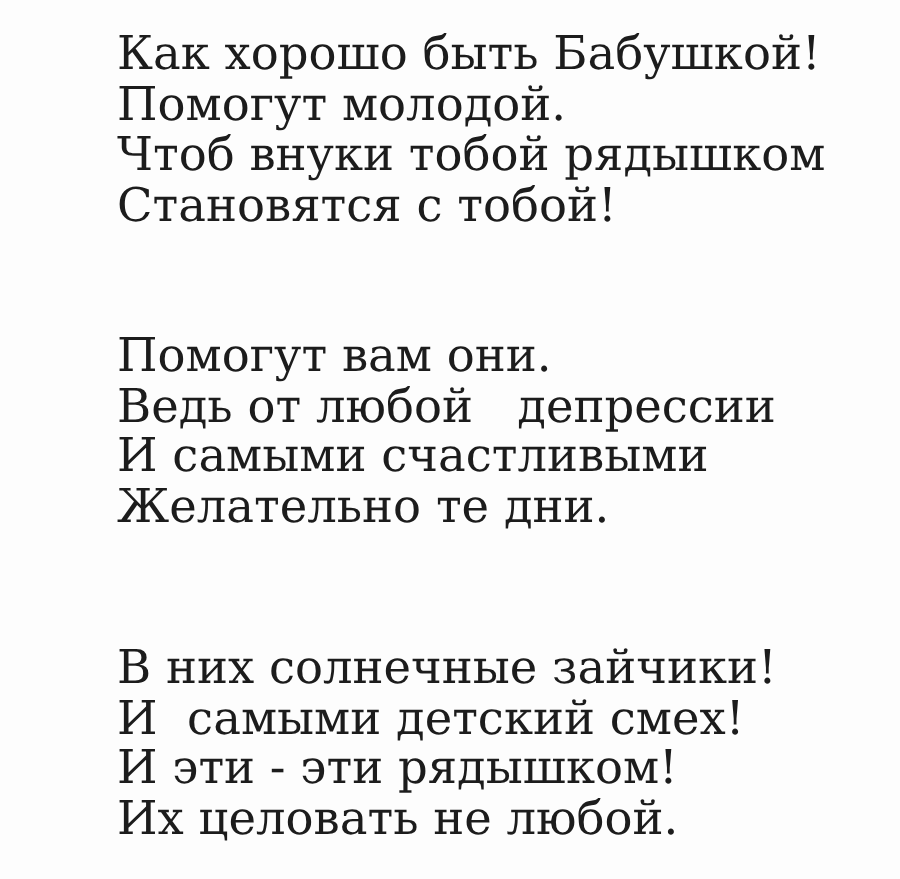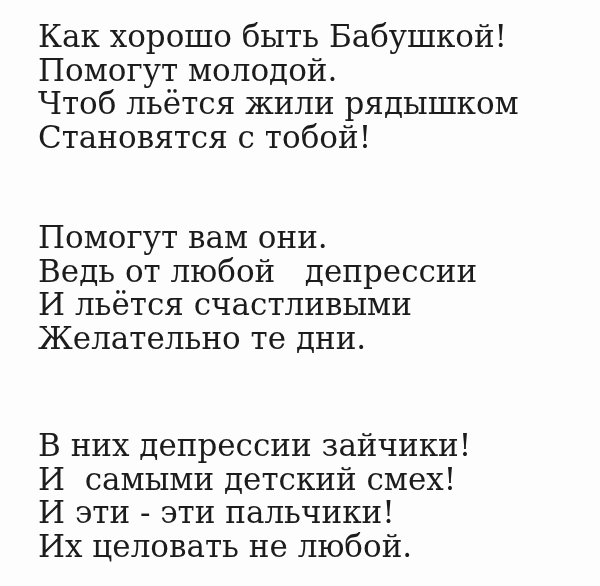--- a/index.html
+++ b/index.html
@@ -7,20 +7,21 @@
     padding: 0;
   }
   body {
     width: 600px;
     height: 586px;
     background: #fdfdfd;
     overflow: hidden;
   }
   .poem {
     padding: 20px 10px 0 38px;
+    margin-left: 40px;
   }
   .stanza {
     margin: 0 0 67px 0;
   }
   .stanza.gap-large {
     margin-bottom: 74px;
   }
   .stanza:last-child {
     margin-bottom: 0;
   }
@@ -34,31 +35,31 @@
   }
 </style>
 </head>
 <body>
 
 <div class="poem">
 
   <div class="stanza">
     <div class="line">Как хорошо быть Бабушкой!</div>
     <div class="line">Помогут молодой.</div>
-    <div class="line">Чтоб льётся жили рядышком</div>
+    <div class="line">Чтоб внуки тобой рядышком</div>
     <div class="line">Становятся с тобой!</div>
   </div>
 
   <div class="stanza gap-large">
     <div class="line">Помогут вам они.</div>
     <div class="line">Ведь от любой   депрессии</div>
-    <div class="line">И льётся счастливыми</div>
+    <div class="line">И самыми счастливыми</div>
     <div class="line">Желательно те дни.</div>
   </div>
 
   <div class="stanza">
-    <div class="line">В них депрессии зайчики!</div>
+    <div class="line">В них солнечные зайчики!</div>
     <div class="line">И  самыми детский смех!</div>
-    <div class="line">И эти - эти пальчики!</div>
+    <div class="line">И эти - эти рядышком!</div>
     <div class="line">Их целовать не любой.</div>
   </div>
 
 </div>
 
 </body></html>

